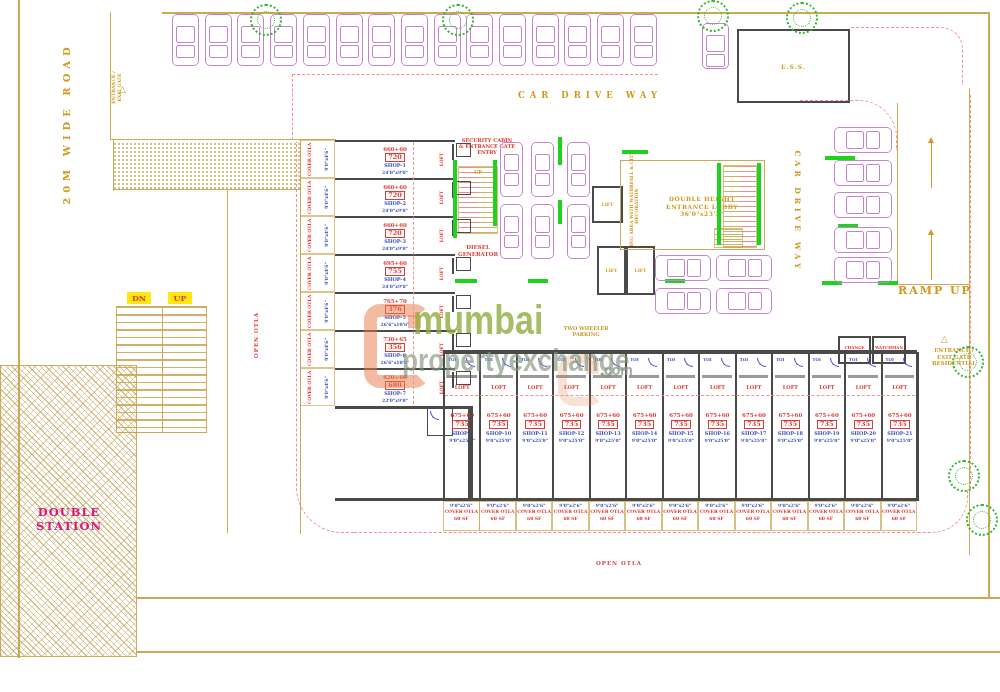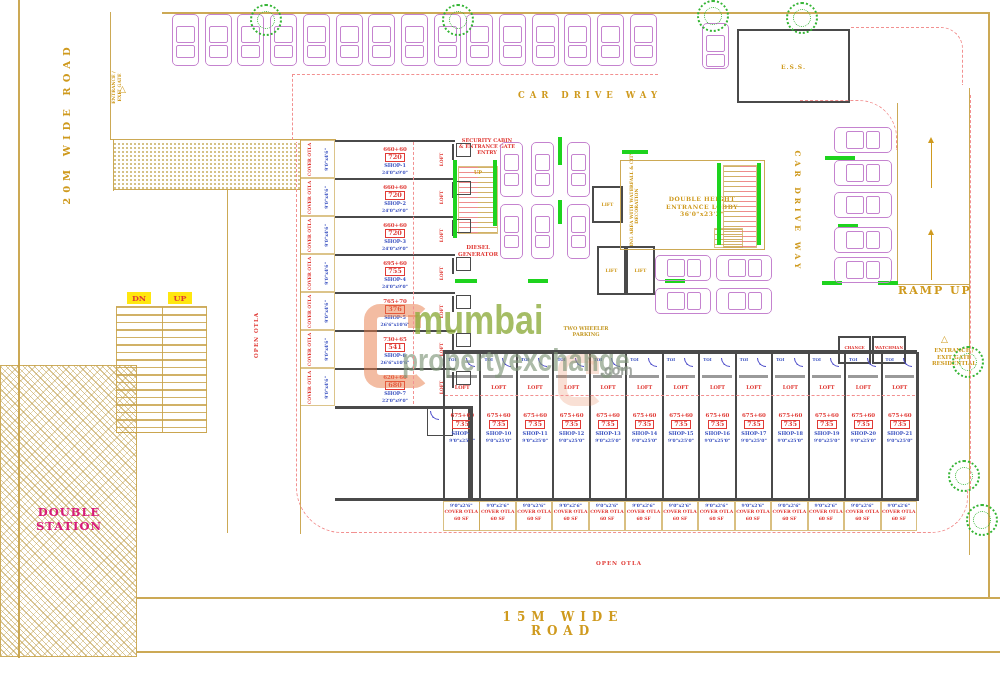--- a/index.html
+++ b/index.html
@@ -81,21 +81,20 @@
   .tri{position:absolute;color:#cf9a1e;font-size:9px;font-weight:bold;}
   .uparrow{position:absolute;width:1px;background:#cf9a1e;}
   .uparrow::before{content:"";position:absolute;left:-3.5px;top:-6px;border:3.5px solid transparent;border-bottom:6px solid #cf9a1e;}
 </style>
 </head>
 <body>
 
 <div id="plan">
 
   <div class="abs gold rot ctr" style="left:-34px;top:118px;width:200px;font-size:10px;letter-spacing:5px;">20M WIDE ROAD</div>
-  <div class="abs gold ctr" style="left:468px;top:610px;width:190px;font-size:12px;letter-spacing:6px;">15M WIDE ROAD</div>
   <div class="abs gold ctr" style="left:505px;top:90px;width:170px;font-size:8.5px;letter-spacing:5px;">CAR DRIVE WAY</div>
   <div class="abs gold rot90 ctr" style="left:727px;top:207px;width:140px;font-size:7.5px;letter-spacing:4px;">CAR DRIVE WAY</div>
   <div class="abs gold ctr" style="left:898px;top:284px;width:74px;font-size:11px;letter-spacing:2px;text-align:center;">RAMP UP</div>
   <div class="abs red rot ctr" style="left:221px;top:332px;width:70px;font-size:5.5px;letter-spacing:1px;">OPEN OTLA</div>
   <div class="abs red ctr" style="left:588px;top:560px;width:62px;font-size:5.5px;letter-spacing:1px;">OPEN OTLA</div>
 
   <div class="hatch" style="left:0;top:365px;width:137px;height:292px;"></div>
   <div class="abs mag ctr" style="left:24px;top:505px;width:90px;font-size:11.5px;letter-spacing:1px;line-height:14px;">
     <div>DOUBLE</div>
     <div>STATION</div>
@@ -216,21 +215,21 @@
     </div>
       <div class="lshop" style="top: 292px;">
       <span class="red area">765+70</span>
       <span class="boxnum">376</span>
       <span class="blue name">SHOP-5</span>
       <span class="blue dim">26'6"x10'6"</span>
       <span class="loftr">LOFT</span>
     </div>
       <div class="lshop" style="top: 330px;">
       <span class="red area">730+65</span>
-      <span class="boxnum">541</span>
+      <span class="boxnum">356</span>
       <span class="blue name">SHOP-6</span>
       <span class="blue dim">26'6"x10'6"</span>
       <span class="loftr">LOFT</span>
     </div>
       <div class="lshop" style="top: 368px;">
       <span class="red area">620+60</span>
       <span class="boxnum">680</span>
       <span class="blue name">SHOP-7</span>
       <span class="blue dim">22'0"x9'0"</span>
       <span class="loftr">LOFT</span>

